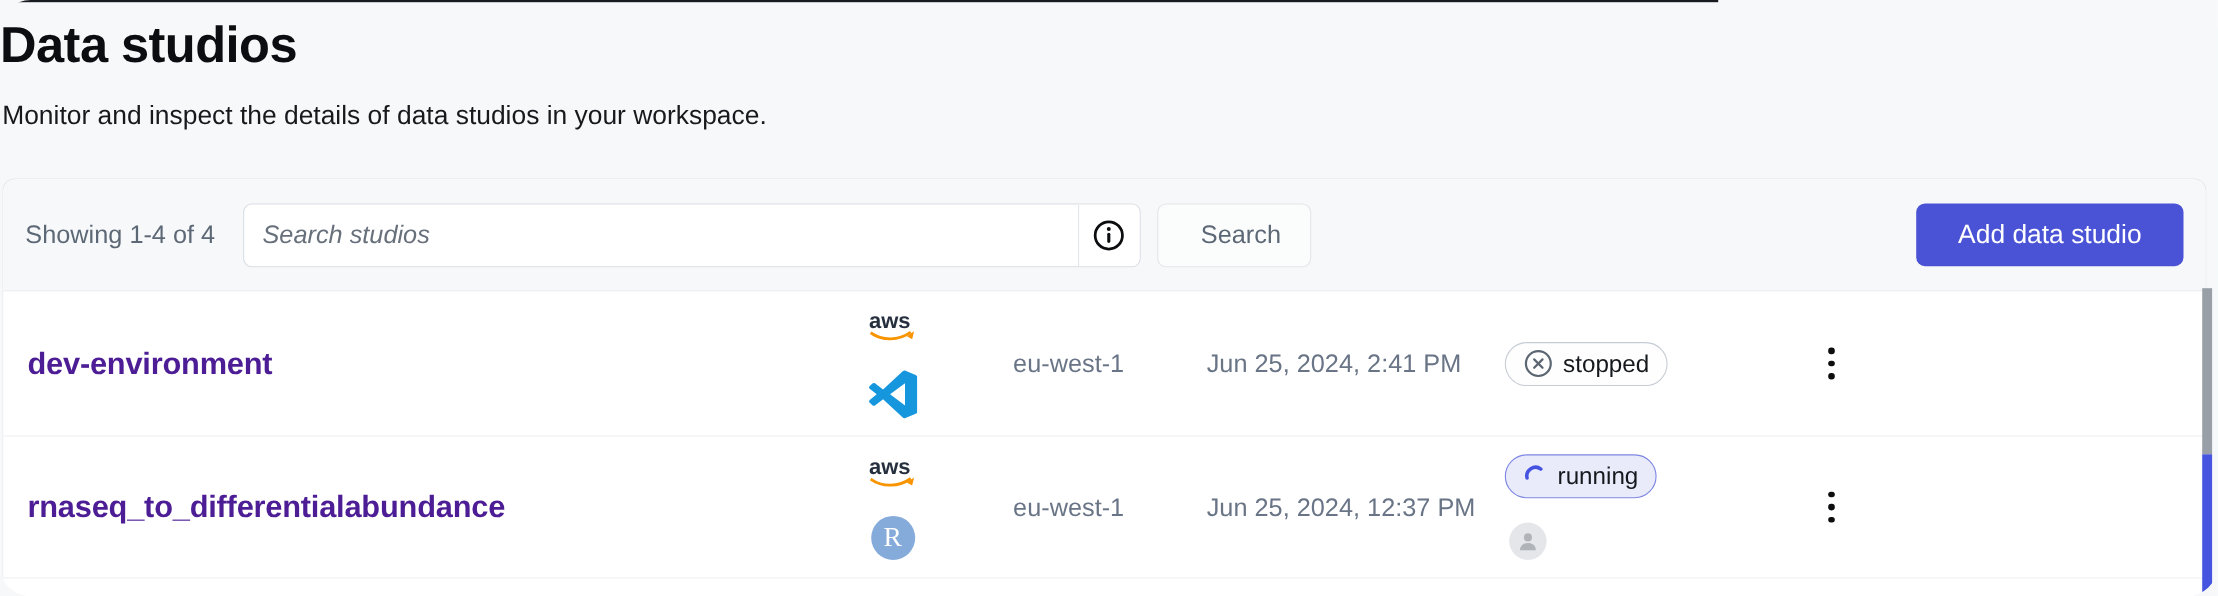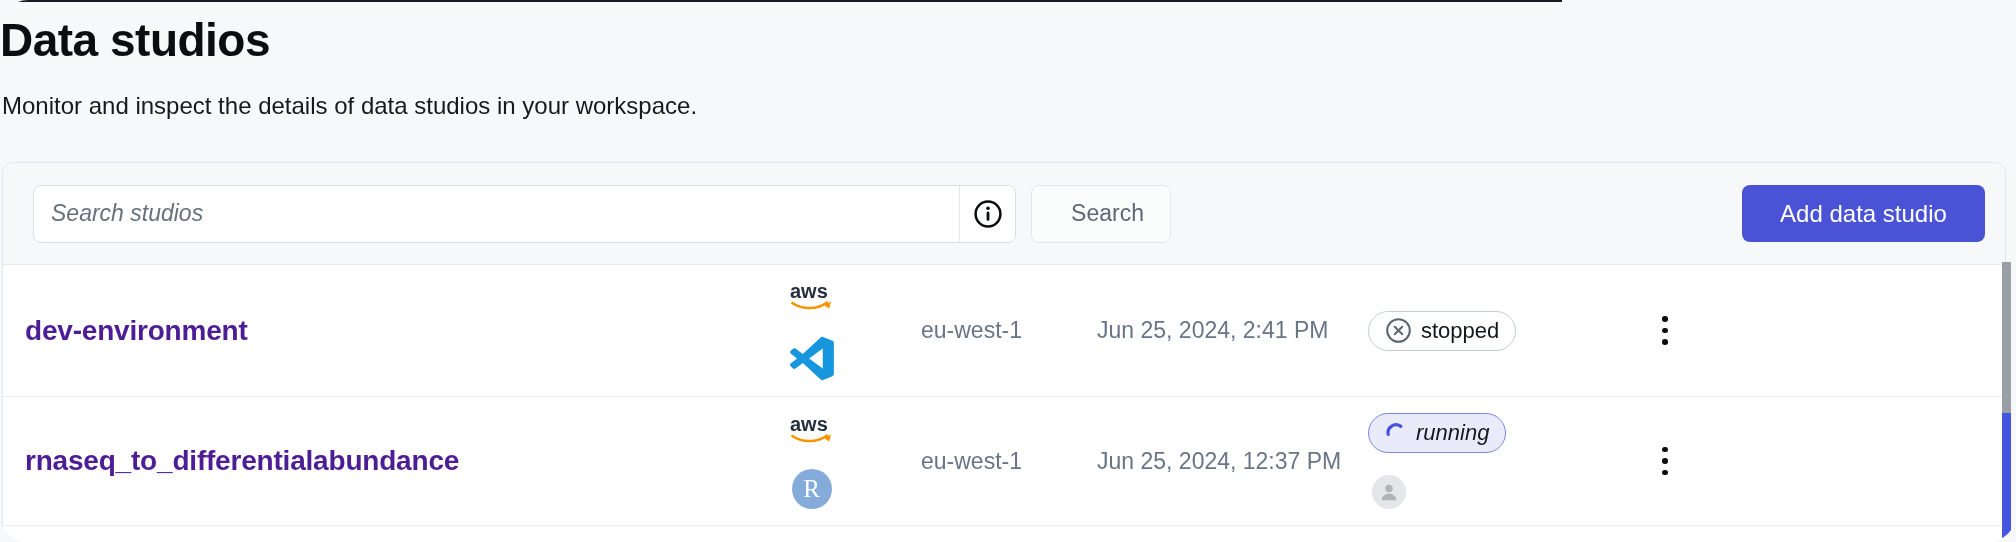--- a/index.html
+++ b/index.html
@@ -38,21 +38,21 @@
 
   
   .toolbar {
     height:102px; background:#f7f8f9;
     border-bottom:1px solid #e7e9ec;
     display:flex; align-items:center;
     padding:0 20px;
   }
   .showing { color:#5d6876; font-size:23px; flex:none; white-space:nowrap; }
   .search-group {
-    flex:none; width:983px; height:58px; margin-left:10px;
+    flex:none; width:816px; height:58px; margin-left:25px;
     background:#fff; border:1px solid #d9dee3; border-radius:8px;
     display:flex; overflow:hidden;
   }
   .search-input {
     flex:1; border:none; outline:none; background:transparent;
     padding:0 17px; font-size:23px; color:#23262b;
     font-family:"Liberation Sans", sans-serif;
   }
   .search-input::placeholder { font-style:italic; color:#68707c; opacity:1; }
   .info-seg {
@@ -123,21 +123,21 @@
     display:flex; align-items:center; justify-content:center;
   }
 
   
   .badge {
     display:inline-flex; align-items:center; gap:9px;
     height:40px; padding:0 16px; border-radius:20px;
     font-size:22px; color:#15181c; white-space:nowrap;
   }
   .badge-stopped { background:#fefefe; border:1.5px solid #c6ccd4; }
-  .badge-running { background:#e9ebfb; border:1.5px solid #7d86e2;font-style:italic; }
+  .badge-running { background:#e9ebfb; border:1.5px solid #7d86e2; }
   .status-stack {
     display:flex; flex-direction:column; align-items:flex-start; gap:22px;
   }
   .status-stack .avatar-placeholder { margin-left:4px; }
 
   
   .kebab { display:flex; flex-direction:column; gap:6px; cursor:pointer; padding:8px; }
   .kebab i { width:5.5px; height:5.5px; border-radius:50%; background:#0c0d0f; }
 
   .row-stub { height:17px; background:#fff; }
@@ -153,20 +153,21 @@
   <div class="top-line"></div>
 
   <header class="page-header">
     <h1 class="page-title">Data studios</h1>
     <p class="page-subtitle">Monitor and inspect the details of data studios in your workspace.</p>
   </header>
 
   <section class="card">
 
     <div class="toolbar">
+      <span class="showing">Showing 1-4 of 4</span>
 
       <div class="search-group">
         <input type="text" class="search-input" placeholder="Search studios" style="">
         <div class="info-seg">
           <svg width="30" height="30" viewBox="0 0 30 30">
             <circle cx="15" cy="15" r="12.4" stroke="#0b0d0f" stroke-width="2.5" fill="none"></circle>
             <circle cx="15" cy="9.2" r="1.8" fill="#0b0d0f"></circle>
             <rect x="13.6" y="12.6" width="2.8" height="9.2" rx="1.4" fill="#0b0d0f"></rect>
           </svg>
         </div>

